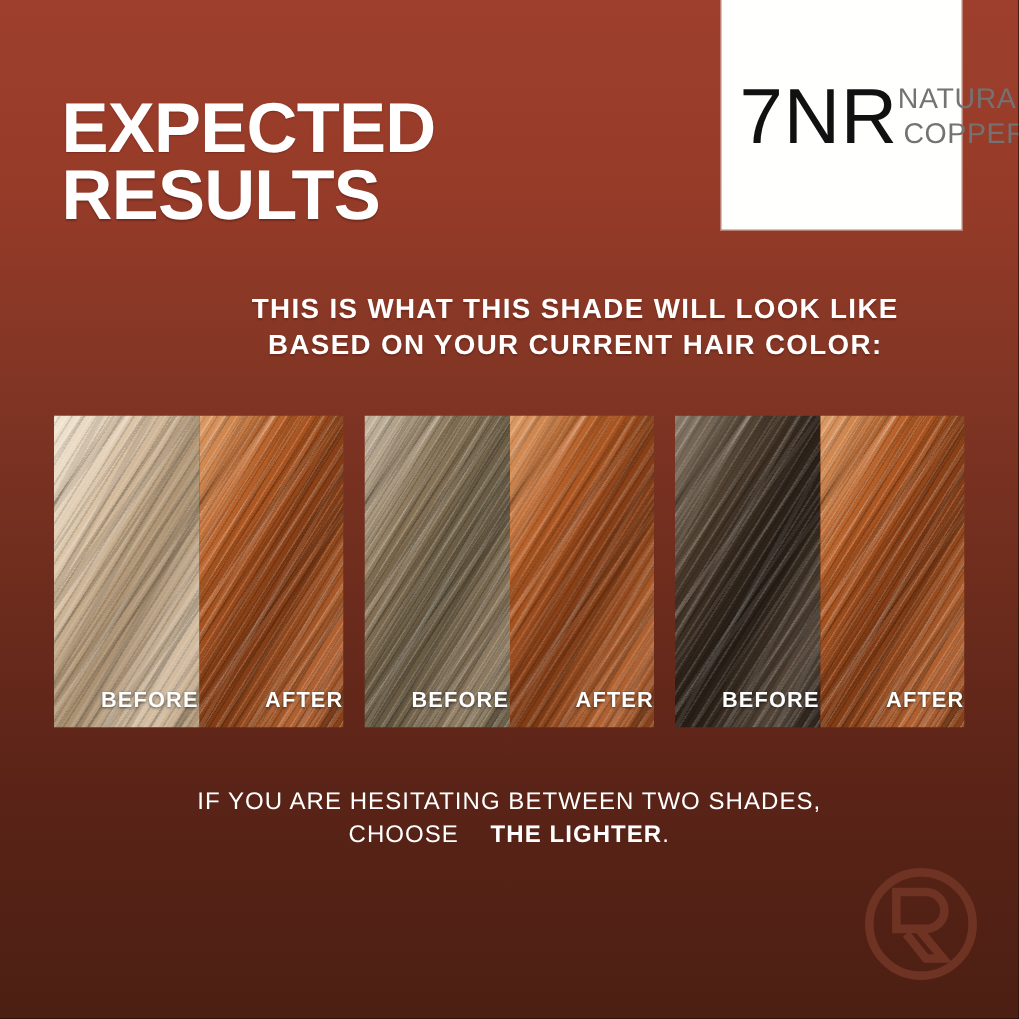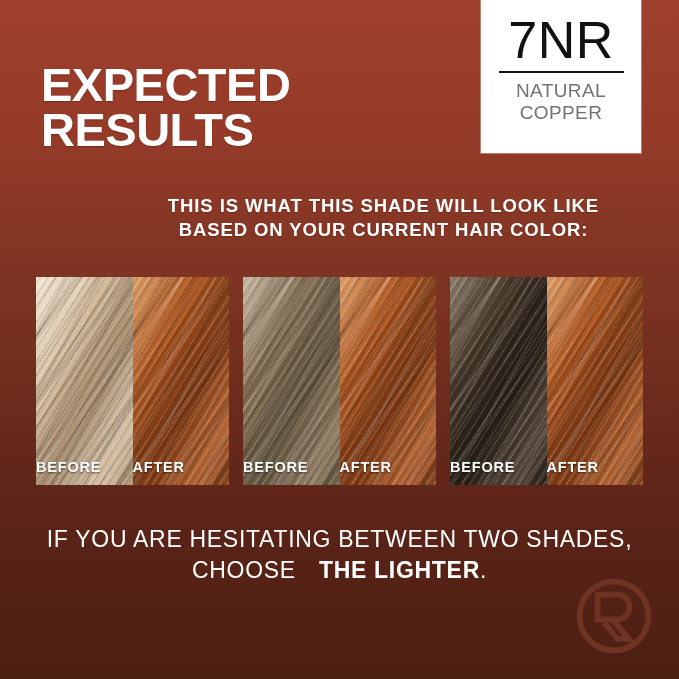--- a/index.html
+++ b/index.html
@@ -56,21 +56,21 @@
   
   .badge {
     position: absolute;
     left: 481px;
     top: 0px;
     width: 160px;
     height: 153px;
     background: #fffffe;
     box-shadow: 0 0 0 1px rgba(255,255,255,0.35);
     display: flex;
-    flex-direction: column;
+    flex-direction: row;
     align-items: center;
     justify-content: flex-start;
     box-sizing: border-box;
     padding: 14px 12px 10px 12px;
   }
   .badge-code {
     color: #111111;
     font-size: 52px;
     line-height: 1.02;
     font-weight: 300;
@@ -196,39 +196,39 @@
         rgba(255,255,255,0.09) 86%,
         rgba(0,0,0,0.08) 100%);
     pointer-events: none;
   }
 
   .panel-label {
     position: absolute;
     left: 0;
     right: 0;
     bottom: 10px;
-    text-align: left;
+    text-align: right;
     color: #ffffff;
     font-size: 14.5px;
     font-weight: 700;
     letter-spacing: 0.8px;
     text-transform: uppercase;
     text-shadow: 0 1px 2px rgba(0,0,0,0.55);
     z-index: 3;
   }
 
   
   .footer {
     position: absolute;
     left: 0;
     top: 524px;
     width: 679px;
     text-align: center;
     color: #ffffff;
-    font-size: 23px;
+    font-size: 16px;
     line-height: 1.36;
     font-weight: 300;
     letter-spacing: 0.7px;
     text-transform: uppercase;
   }
   .footer .em {
     font-weight: 700;
     margin-left: 16px;
   }
 </style>

